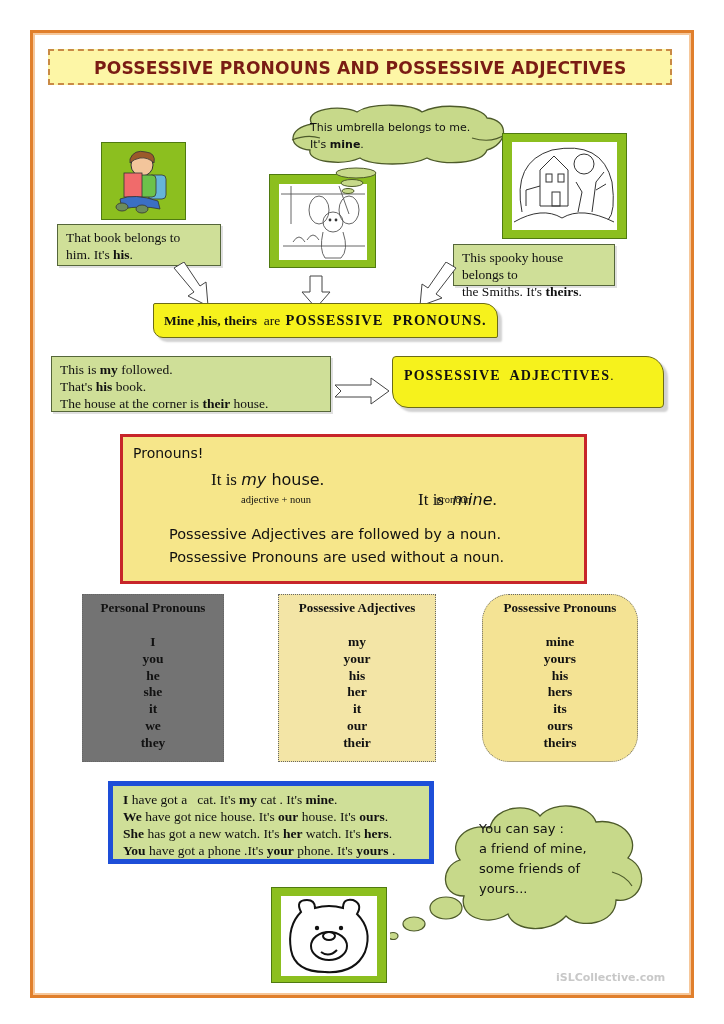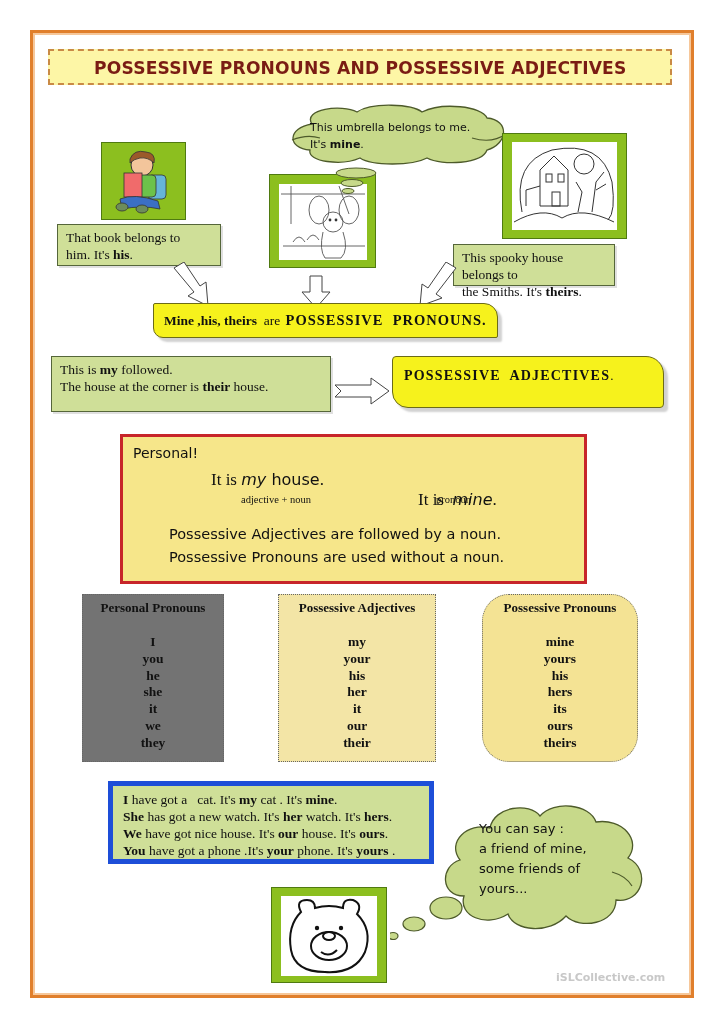--- a/index.html
+++ b/index.html
@@ -149,33 +149,34 @@
 </svg>
 
 <div class="banner" style="left:153px;top:303px;width:345px;height:35px;border-radius:2px 14px 2px 10px;display:flex;align-items:center;padding-left:10px;font-size:13.5px;">
   <b>Mine ,his, theirs</b>
   <span style="white-space:pre">  are </span>
   <b style="letter-spacing:1px;font-size:14.5px;white-space:pre;margin-left:2px">POSSESSIVE  PRONOUNS.</b>
 </div>
 
 <div class="note" style="left:51px;top:356px;width:280px;height:56px;">
   <div><span>This is </span><b>my</b><span> followed.</span></div>
+  <div><span>That's </span><b>his</b><span> book.</span></div>
   <div><span>The house at the corner is </span><b>their</b><span> house.</span></div>
 </div>
 
 <svg style="position:absolute;left:333px;top:376px" width="58" height="30" viewBox="0 0 58 30">
   <path d="M2 9 L38 9 L38 2 L56 15 L38 28 L38 21 L2 21 L8 15 Z" fill="#fff" stroke="#444" stroke-width="1"></path>
 </svg>
 
 <div class="banner" style="left:392px;top:356px;width:272px;height:52px;border-radius:4px 18px 4px 16px;padding:10px 0 0 11px;font-size:13px;line-height:17px;">
   <div><b style="letter-spacing:1.2px;font-size:14px;white-space:pre">POSSESSIVE  ADJECTIVES</b><span>.</span></div>
 </div>
 
 <div class="remember">
-  <div style="position:absolute;left:10px;top:8px;font-size:14px;">Personal!</div>
+  <div style="position:absolute;left:10px;top:8px;font-size:14px;">Pronouns!</div>
   <div style="position:absolute;left:88px;top:33px;font-size:17px;font-family:'Liberation Serif',serif;">
     <span>It is </span><i style="font-family:'DejaVu Sans',sans-serif;font-size:16px;">my</i><span style="font-family:'DejaVu Sans',sans-serif;font-size:16px;"> house</span><span>.</span>
   </div>
   <div style="position:absolute;left:118px;top:57px;font-size:10.5px;font-family:'Liberation Serif',serif;">adjective + noun</div>
   <div style="position:absolute;left:278px;top:33px;font-size:17px;font-family:'Liberation Serif',serif;white-space:pre;">
     <span>It is  </span><i style="font-family:'DejaVu Sans',sans-serif;font-size:16px;">mine</i><span>.</span>
   </div>
   <div style="position:absolute;left:313px;top:57px;font-size:10.5px;font-family:'Liberation Serif',serif;">pronoun</div>
   <div style="position:absolute;left:46px;top:89px;font-size:14.5px;">Possessive Adjectives are followed by a noun.</div>
   <div style="position:absolute;left:46px;top:112px;font-size:14.5px;">Possessive Pronouns are used without a noun.</div>
@@ -208,22 +209,22 @@
   <div class="w">yours</div>
   <div class="w">his</div>
   <div class="w">hers</div>
   <div class="w">its</div>
   <div class="w">ours</div>
   <div class="w">theirs</div>
 </div>
 
 <div class="examples">
   <div><b>I</b><span style="white-space:pre"> have got a   cat. It's </span><b>my</b><span> cat . It's </span><b>mine</b><span>.</span></div>
+  <div><b>We</b><span> have got nice house. It's </span><b>our</b><span> house. It's </span><b>ours</b><span>.</span></div>
   <div><b>She</b><span> has got a new watch. It's </span><b>her</b><span> watch. It's </span><b>hers</b><span>.</span></div>
-  <div><b>We</b><span> have got nice house. It's </span><b>our</b><span> house. It's </span><b>ours</b><span>.</span></div>
   <div><b>You</b><span> have got a phone .It's </span><b>your</b><span> phone. It's </span><b>yours</b><span> .</span></div>
 </div>
 
 <svg style="position:absolute;left:390px;top:800px" width="270" height="140" viewBox="0 0 270 140">
   <path d="M100 28 C104 6 140 2 150 16 C164 0 200 4 206 22 C232 18 252 40 238 58 C262 70 252 104 226 100 C226 124 190 130 176 116 C160 134 124 132 118 114 C96 128 68 116 74 96 C50 96 50 66 70 60 C56 42 78 22 100 28 Z" fill="#c7d98a" stroke="#4d5a2a" stroke-width="1.3"></path>
   <path d="M222 72 Q236 76 242 86" fill="none" stroke="#4d5a2a" stroke-width="1.2"></path>
   <ellipse cx="56" cy="108" rx="16" ry="11" fill="#c7d98a" stroke="#4d5a2a" stroke-width="1.2"></ellipse>
   <ellipse cx="24" cy="124" rx="11" ry="7" fill="#c7d98a" stroke="#4d5a2a" stroke-width="1.2"></ellipse>
   <ellipse cx="3" cy="136" rx="5" ry="3.5" fill="#c7d98a" stroke="#4d5a2a" stroke-width="1.2"></ellipse>
 </svg>

